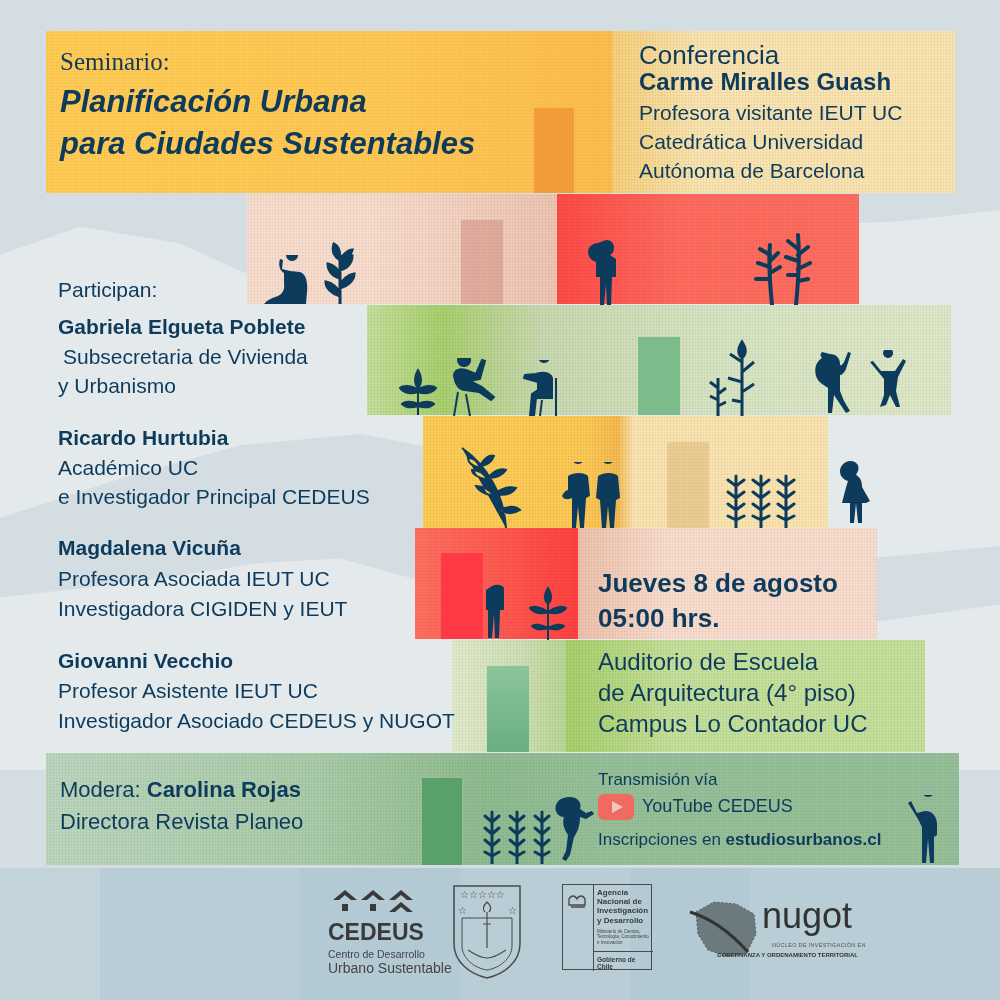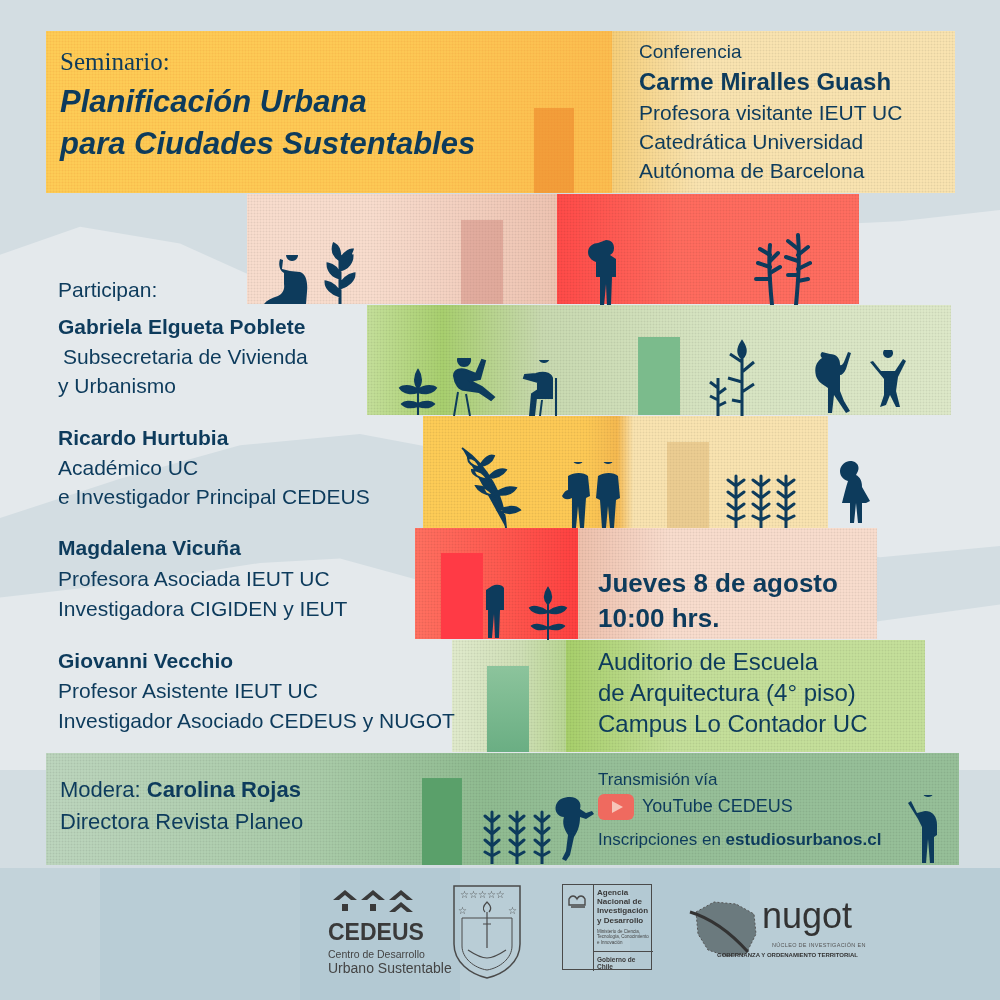--- a/index.html
+++ b/index.html
@@ -69,21 +69,21 @@
 </div>
 
 <div class="band" style="left:612px; top:31px; width:343px; height:162px; background:linear-gradient(90deg,#f6cf7a 0%,#f9e3b0 25%,#f9e3b0 100%);">
   <div class="hatch"></div>
 </div>
 
 <div class="txt seminario" style="left:60px; top:47px;font-family:Liberation Serif, serif;">Seminario:</div>
 <div class="txt title-italic" style="left:60px; top:82px;">Planificación Urbana</div>
 <div class="txt title-italic" style="left:60px; top:124px;">para Ciudades Sustentables</div>
 
-<div class="txt regular" style="left:639px; top:40px; font-size:19px;">Conferencia</div>
+<div class="txt regular" style="left:639px; top:40px; font-size:26px;">Conferencia</div>
 <div class="txt bold" style="left:639px; top:67px; font-size:24px;">Carme Miralles Guash</div>
 <div class="txt regular" style="left:639px; top:100px;">Profesora visitante IEUT UC</div>
 <div class="txt regular" style="left:639px; top:129px;">Catedrática Universidad</div>
 <div class="txt regular" style="left:639px; top:158px;">Autónoma de Barcelona</div>
 
 <div class="band" style="left:247px; top:194px; width:311px; height:110px; background:linear-gradient(90deg,#f8dccd 0%,#f8dccd 40%,#eec3b1 100%);">
   <div class="hatch"></div>
   <div class="door" style="left:214px; top:26px; width:42px; height:84px; background:rgba(200,120,110,0.4);"></div>
 </div>
 <div class="band" style="left:557px; top:194px; width:302px; height:110px; background:linear-gradient(90deg,#ff4a48 0%,#ff6b5e 40%,#ff6d60 100%);">
@@ -161,21 +161,21 @@
   <div class="hatch"></div>
 </div>
 <svg class="sil" style="left:486px; top:574px;" width="24" height="64" viewBox="0 0 24 64">
   <path d="M12 0a5 5 0 1 1 0.1 0zM6 12c4-2 10-2 12 2v22l-4 0-1 28h-4l-1-24-2 24H2l0-28-2 0V16z"></path>
 </svg>
 <svg class="sil" style="left:528px; top:584px;" width="40" height="56" viewBox="0 0 40 56">
   <path d="M20 56V4M20 4c-4 6-4 12 0 16 4-4 4-10 0-16zM20 28c-8-6-16-6-18-4 4 6 12 6 18 4zM20 28c8-6 16-6 18-4-4 6-12 6-18 4zM20 44c-8-4-14-4-16-2 4 4 10 4 16 2zM20 44c8-4 14-4 16-2-4 4-10 4-16 2z" stroke="#0d3b5c" stroke-width="2"></path>
 </svg>
 
 <div class="txt bold" style="left:598px; top:568px; font-size:26px;">Jueves 8 de agosto</div>
-<div class="txt bold" style="left:598px; top:603px; font-size:26px;">10:00 hrs.</div>
+<div class="txt bold" style="left:598px; top:603px; font-size:26px;">05:00 hrs.</div>
 
 <div class="band" style="left:452px; top:640px; width:115px; height:112px; background:linear-gradient(90deg,#e0eacc 0%,#cfdfb6 60%,#b8d692 100%);">
   <div class="hatch"></div>
   <div class="door" style="left:35px; top:26px; width:42px; height:86px; background:linear-gradient(180deg,#8cc49c,#6aae83);"></div>
 </div>
 <div class="band" style="left:566px; top:640px; width:359px; height:112px; background:linear-gradient(90deg,#a7cf6a 0%,#c4df9a 30%,#c4df9a 100%);">
   <div class="hatch"></div>
 </div>
 <div class="txt regular" style="left:598px; top:647px; font-size:24px;">Auditorio de Escuela</div>
 <div class="txt regular" style="left:598px; top:678px; font-size:24px;">de Arquitectura (4° piso)</div>

